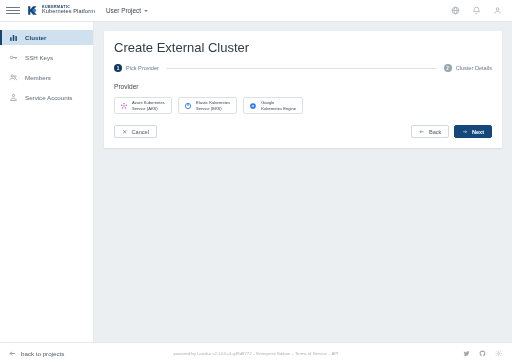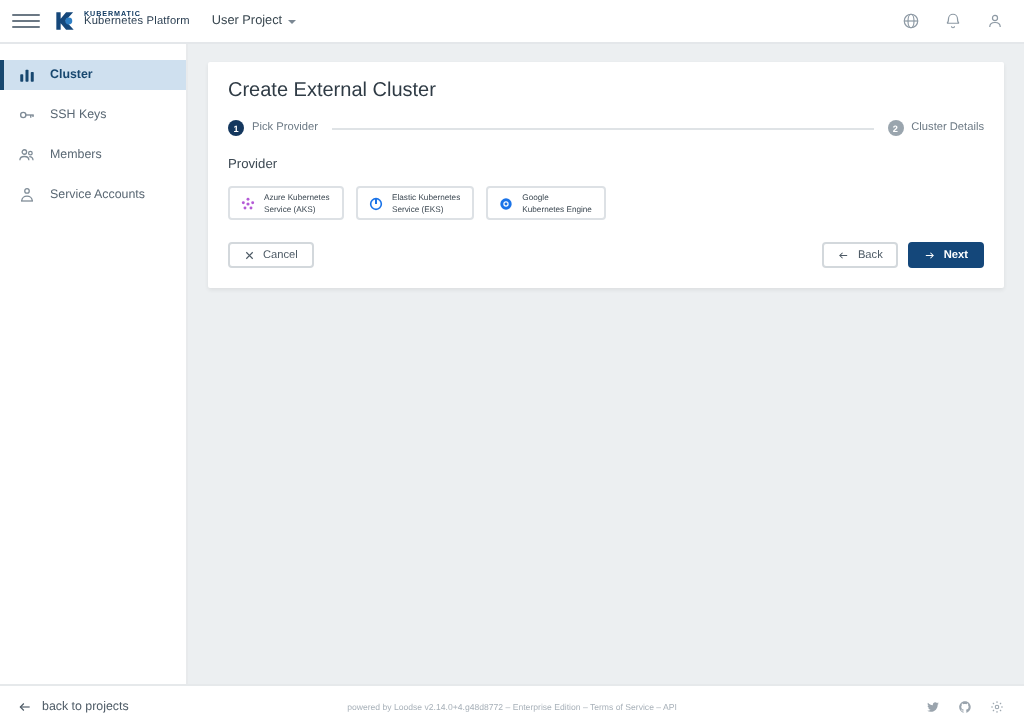--- a/index.html
+++ b/index.html
@@ -77,21 +77,21 @@
   .main {
     position: absolute; left: 94px; top: 22px; right: 0; bottom: 22px;
     background: #eceff1;
     padding: 9px 10px;
   }
   .card {
     background: #ffffff; border-radius: 1px;
     padding: 9px 10px 10px 10px;
     box-shadow: 0 1px 2px rgba(0,0,0,0.07);
   }
-  .card-title { font-size: 10px; color: #2f3b45; margin-bottom: 9px; }
+  .card-title { font-size: 13px; color: #2f3b45; margin-bottom: 9px; }
 
   
   .stepper { display: flex; align-items: center; margin-bottom: 11px; }
   .step { display: flex; align-items: center; gap: 4px; }
   .step-num {
     width: 8px; height: 8px; border-radius: 50%;
     display: flex; align-items: center; justify-content: center;
     font-size: 4.6px; color: #ffffff; font-weight: 700;
   }
   .step-num.done { background: #14375e; }

